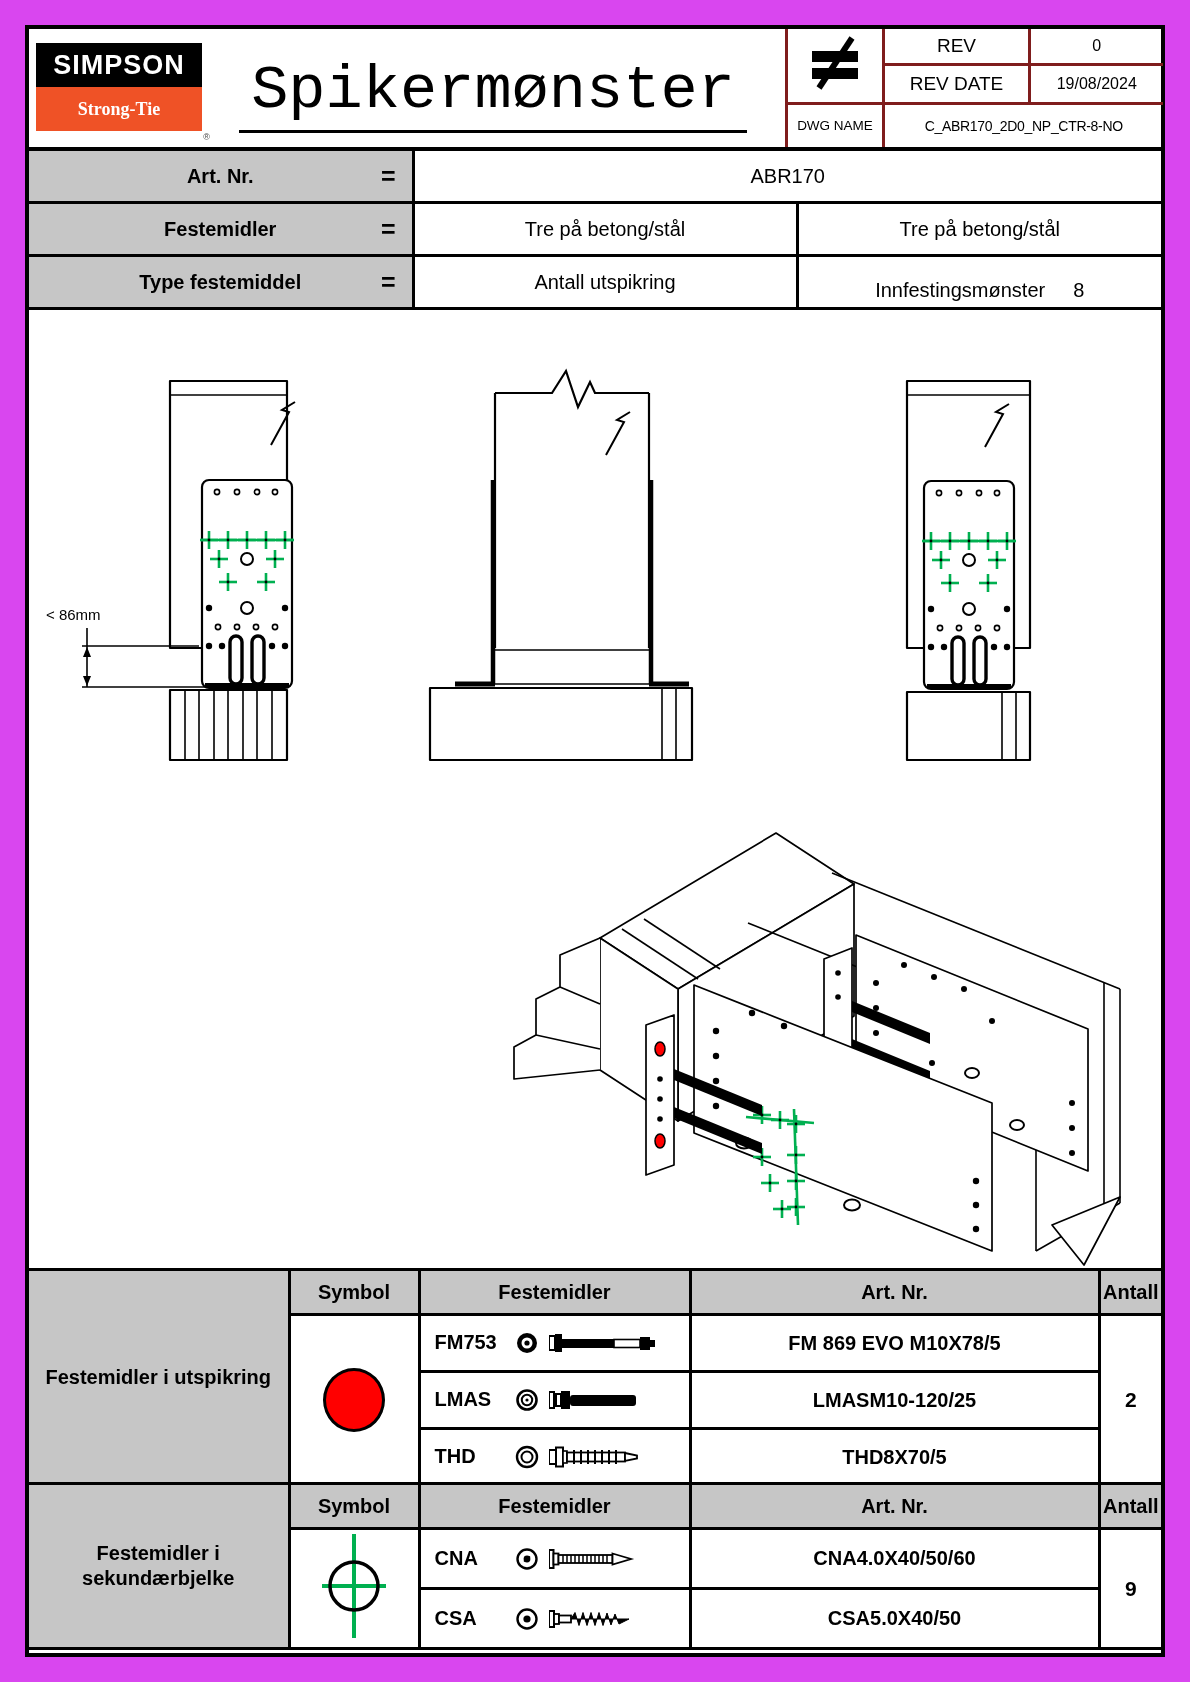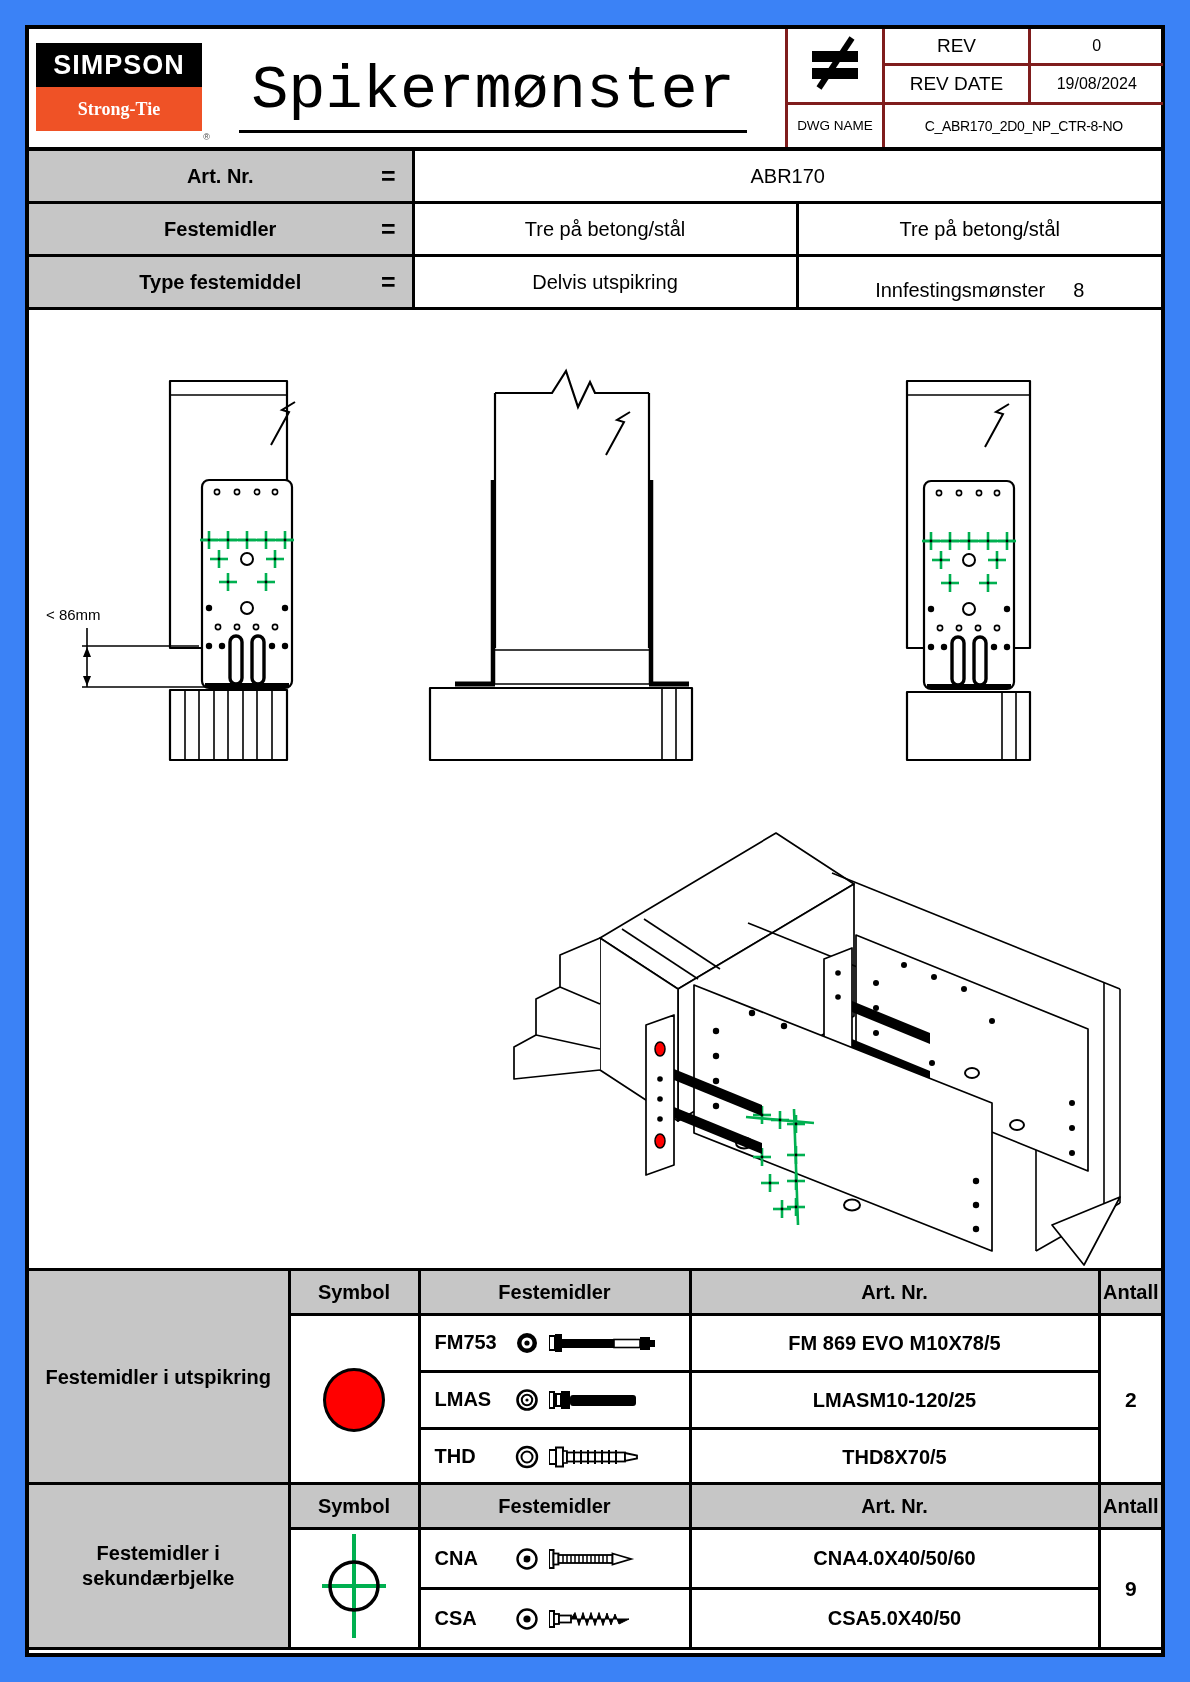--- a/index.html
+++ b/index.html
@@ -1,17 +1,17 @@
 <!DOCTYPE html>
 <html><head>
 <meta charset="utf-8">
 <style>
   html,body{margin:0;padding:0;background:#fff;}
   body{font-family:"Liberation Sans","DejaVu Sans",sans-serif;color:#000;}
-  #page{position:relative;width:1190px;height:1682px;background:#3b82f6;overflow:hidden;}
+  #page{position:relative;width:1190px;height:1682px;background:#d946ef;overflow:hidden;}
   #sheet{position:absolute;left:25px;top:25px;width:1140px;height:1632px;border:4px solid #000;box-sizing:border-box;background:#fff;}
 
   
   #hdr{position:absolute;left:0;top:0;width:1132px;height:118px;border-bottom:4px solid #000;box-sizing:content-box;}
   #logo{position:absolute;left:7px;top:14px;width:166px;}
   #logo .blk{height:44px;background:#000;color:#fff;display:flex;align-items:center;justify-content:center;
     font-weight:bold;font-size:27px;letter-spacing:1px;}
   #logo .org{height:44px;background:#EF5226;color:#fff;display:flex;align-items:center;justify-content:center;
     font-family:"Liberation Serif",serif;font-weight:bold;font-size:18px;}
   #logo .reg{position:absolute;right:-8px;bottom:-11px;font-size:9px;color:#444;}
@@ -133,21 +133,21 @@
         <span class="eq">=</span>
       </td>
       <td>Tre på betong/stål</td>
       <td>Tre på betong/stål</td>
     </tr>
     <tr>
       <td class="lbl">
         <span>Type festemiddel</span>
         <span class="eq">=</span>
       </td>
-      <td>Delvis utspikring</td>
+      <td>Antall utspikring</td>
       <td>
         <div class="innf">
           <span>Innfestingsmønster</span>
           <span>8</span>
         </div>
       </td>
     </tr>
   </tbody>
       </table>
 

